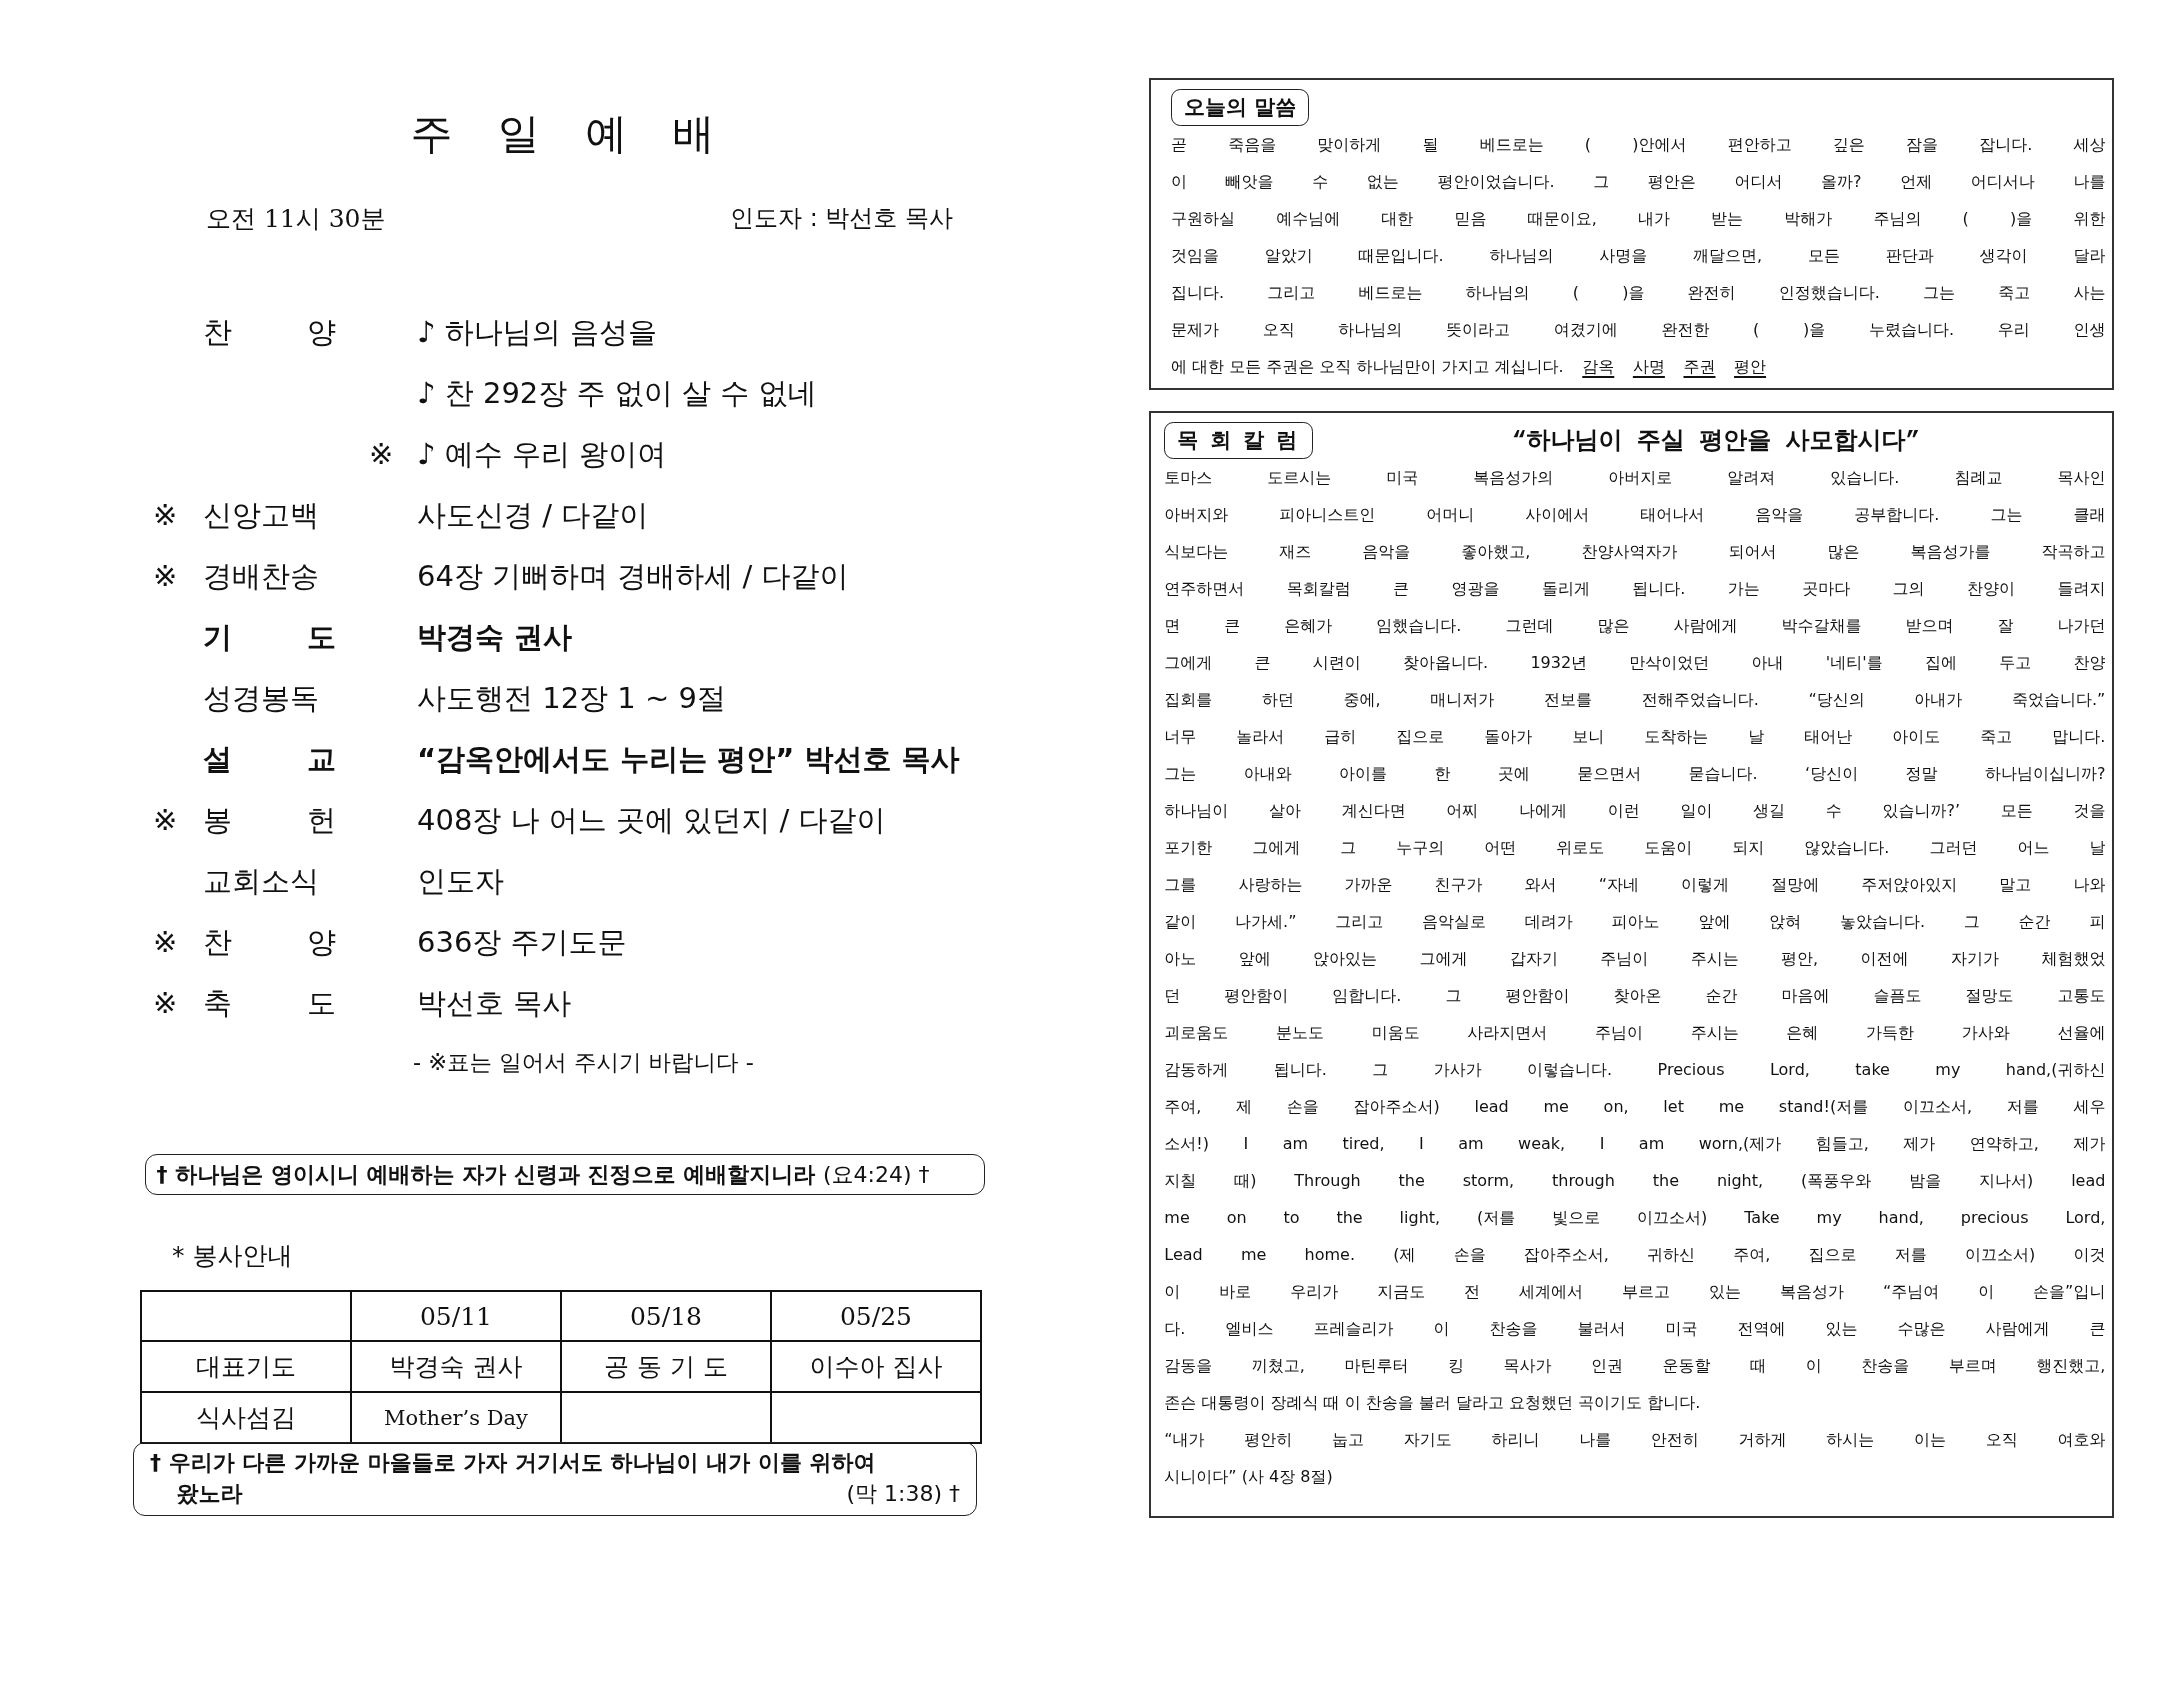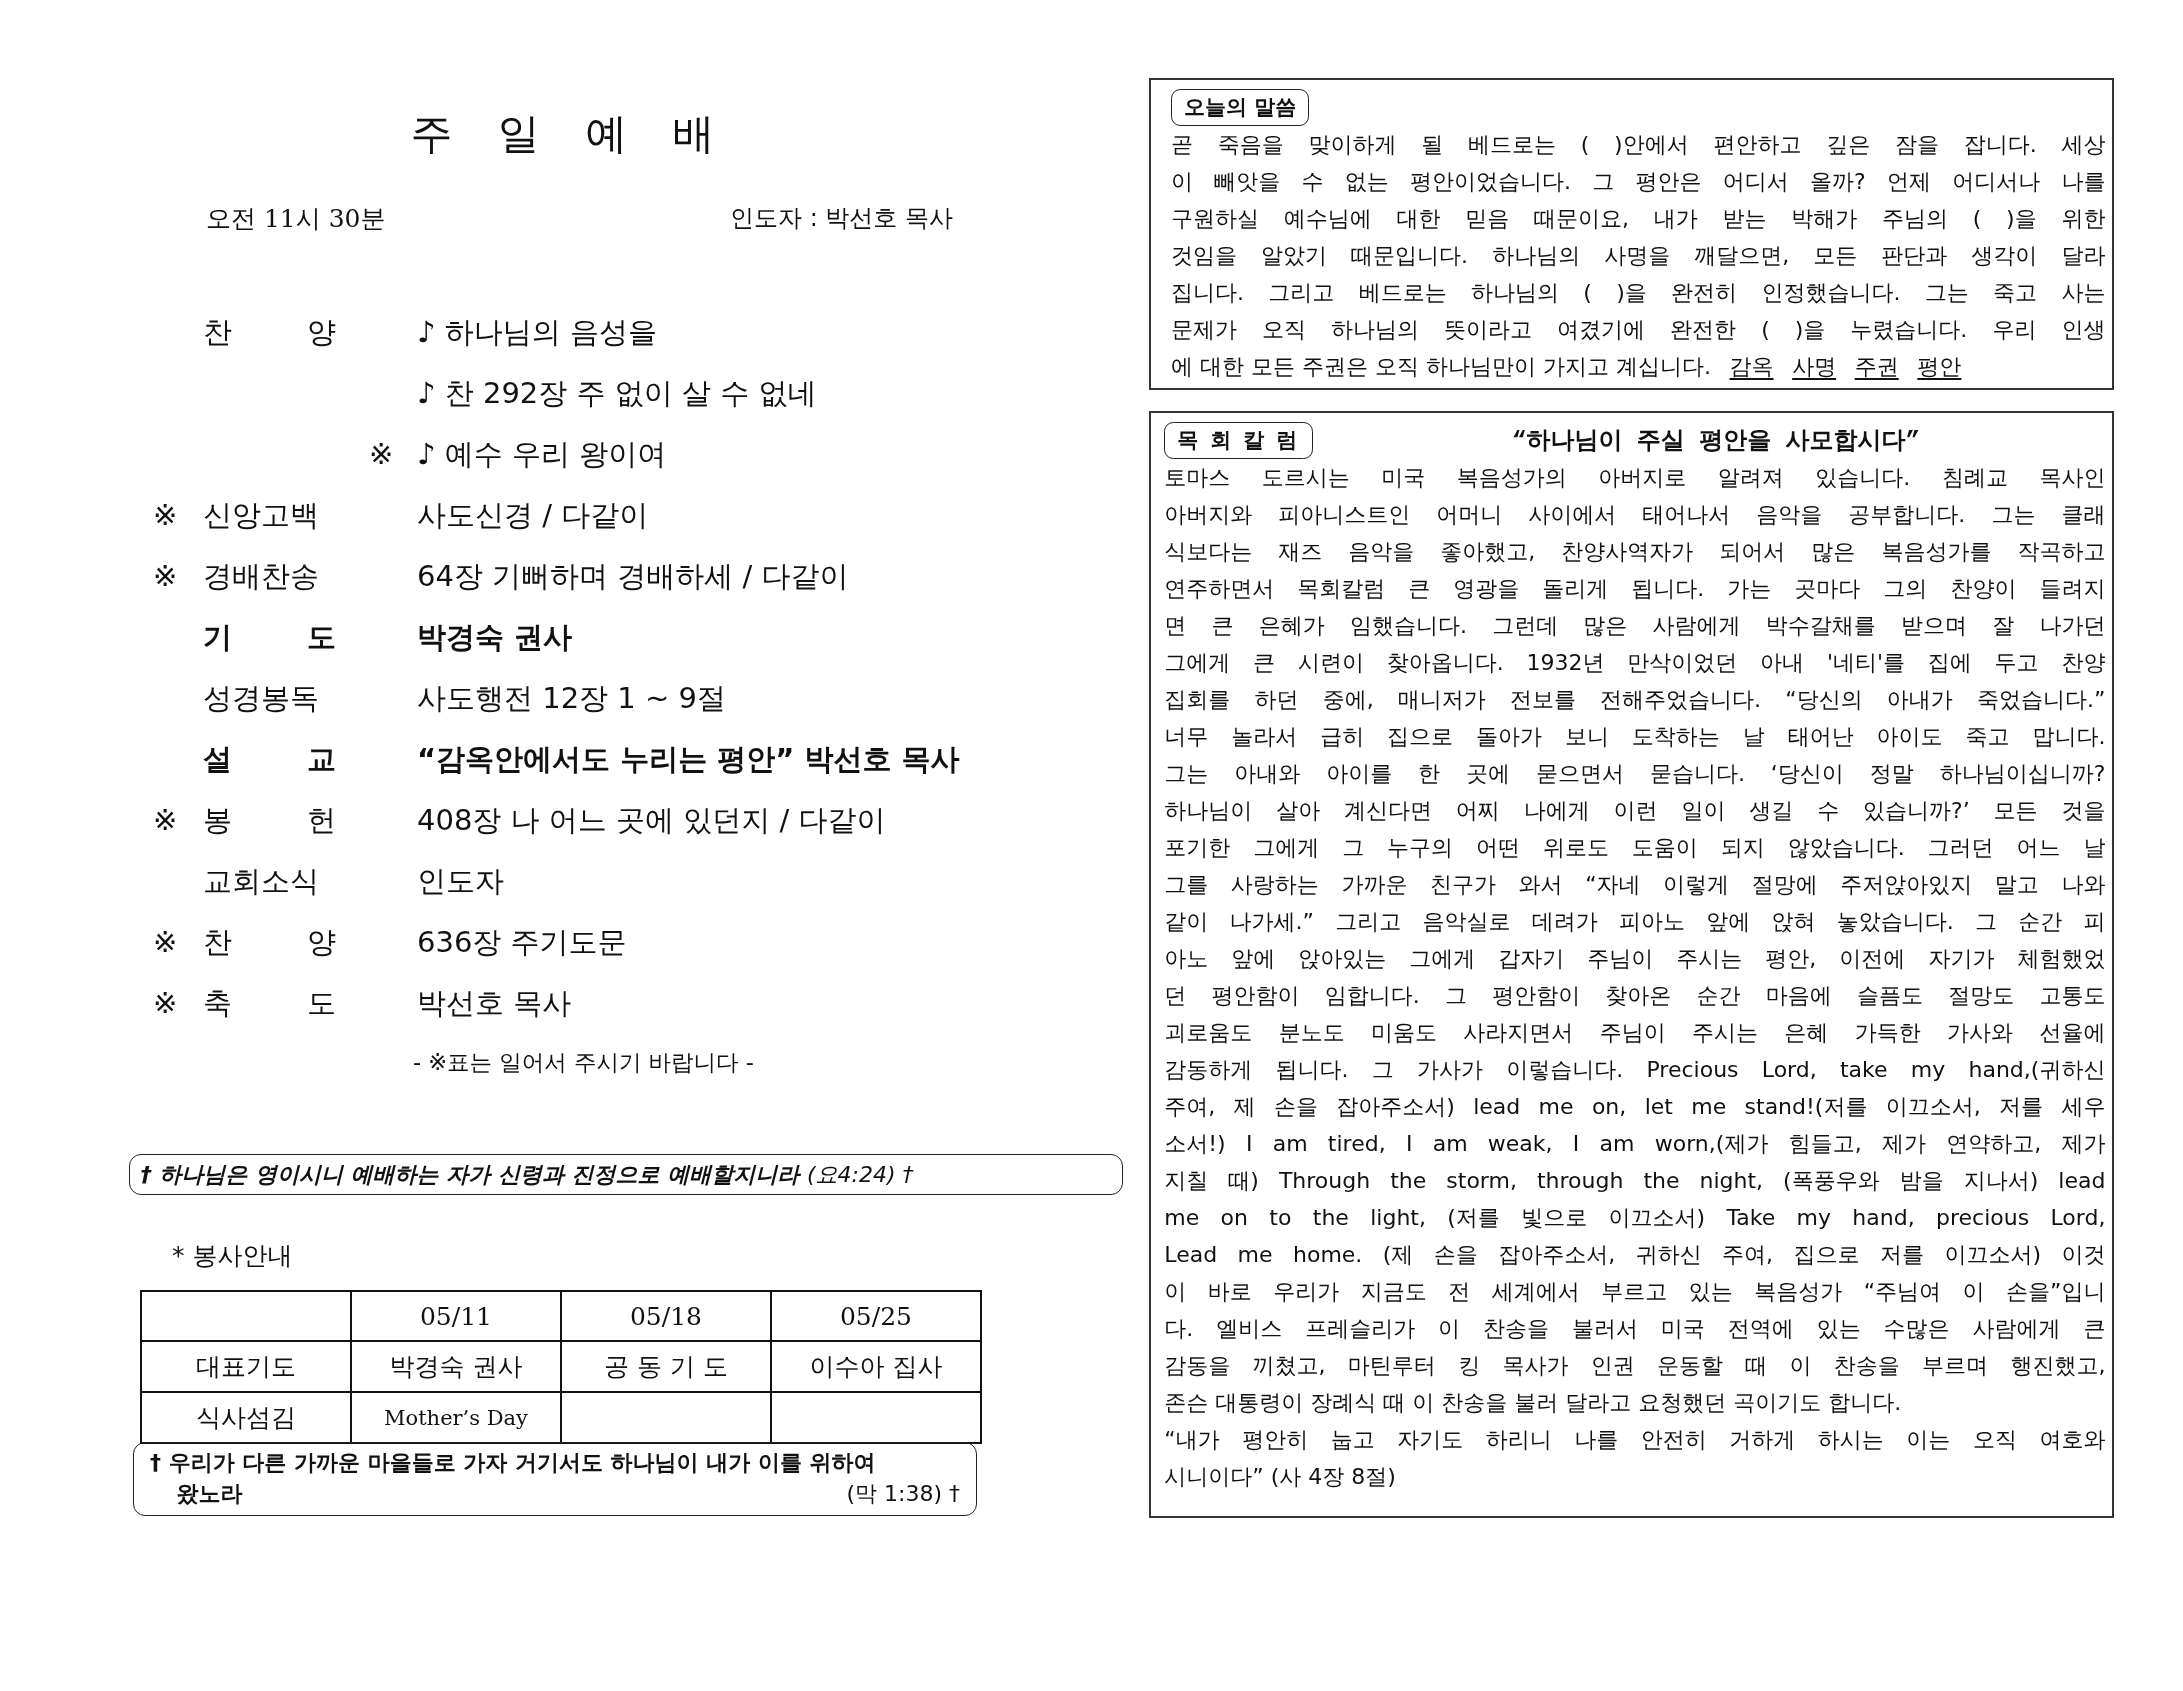--- a/index.html
+++ b/index.html
@@ -24,21 +24,21 @@
   .order-row .label.packed { justify-content: flex-start; }
   .order-row .content { position: absolute; left: 264px; top: 0; white-space: nowrap; }
   .order-row .inner-mark { position: absolute; left: 216px; top: 0; }
   .order-row.bold .label, .order-row.bold .content { font-weight: bold; }
   .order-note { left: 413px; top: 1047px; font-size: 22.5px; }
 
   .verse-box {
     border: 1.7px solid #222; border-radius: 12px; font-weight: bold;
     font-size: 22px; box-sizing: border-box;
   }
-  .verse1 { left: 129px; top: 1154px; width: 994px; height: 41px; padding: 5.3px 10.6px; white-space: nowrap; font-style: italic; }
+  .verse1 { left: 145px; top: 1154px; width: 840px; height: 41px; padding: 5.3px 10.6px; white-space: nowrap; }
   .verse1 .ref { font-weight: normal; }
   .verse2 { left: 133px; top: 1442px; width: 844px; height: 74px; padding: 5.3px 16px; line-height: 30.5px; }
   .verse2 .line2 { display: flex; justify-content: space-between; padding-left: 26.5px; }
   .verse2 .ref { font-weight: normal; }
 
   .service-title { left: 172px; top: 1239px; font-size: 25px; }
   table.service {
     position: absolute; left: 140px; top: 1290px; width: 842px;
     border-collapse: collapse; font-family: "DejaVu Serif", serif;
   }
@@ -54,21 +54,21 @@
   }
   .word-box { left: 1149px; top: 78px; width: 965px; height: 312px; padding: 9.3px 6.6px 0 20px; }
   .column-box { left: 1149px; top: 411px; width: 965px; height: 1107px; padding: 9.3px 6.6px 0 13.3px; }
   .tag {
     display: inline-block; border: 1.7px solid #222; border-radius: 9.3px;
     font-family: "DejaVu Sans", sans-serif; font-weight: bold;
     font-size: 21px; padding: 2.7px 12px; line-height: 29px;
   }
   .tag.spaced { letter-spacing: 12px; padding-right: 2.7px; }
   .body-text {
-    font-family: "DejaVu Sans", sans-serif; font-size: 22px; line-height: 37px;
+    font-family: "DejaVu Sans", sans-serif; font-size: 16px; line-height: 37px;
     text-align: justify; text-align-last: justify; white-space: nowrap;
   }
   .body-text .l { display: block; overflow: hidden; }
   .body-text .l.last { text-align-last: left; }
   .answers span { text-decoration: underline; text-underline-offset: 4px; text-decoration-thickness: 2px; margin-left: 18.6px; }
   .column-head { display: flex; align-items: center; }
   .column-title {
     margin-left: 199px; font-weight: bold; font-size: 24px; font-family: Liberation Mono, monospace;
   }
 </style>

